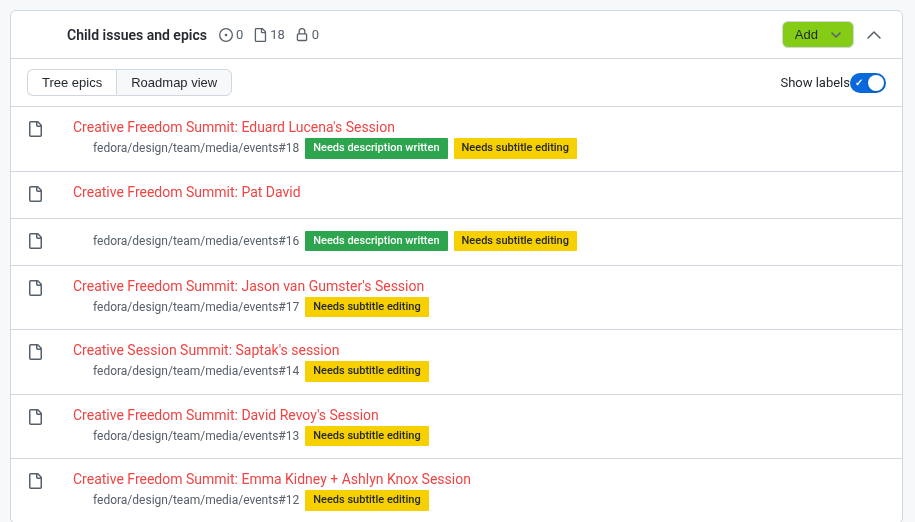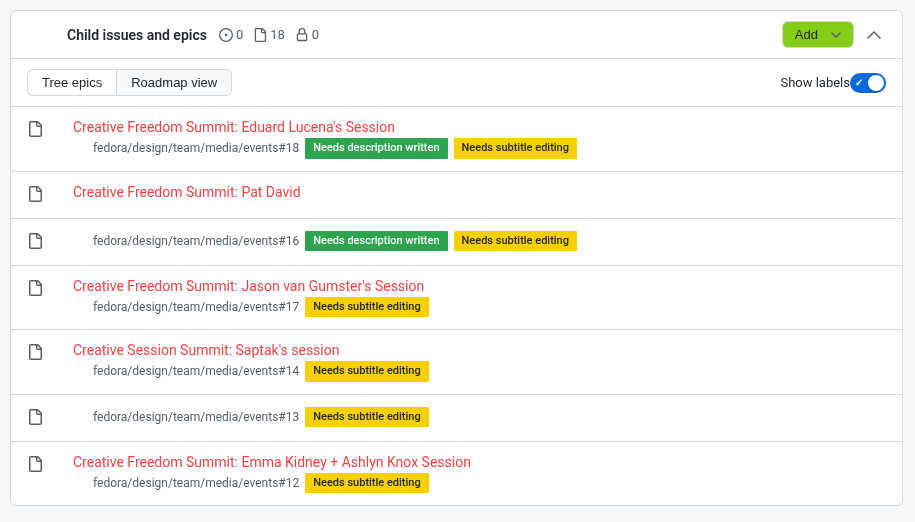--- a/index.html
+++ b/index.html
@@ -317,20 +317,21 @@
             <span class="issue-ref">fedora/design/team/media/events#14</span>
             <span class="label-tag label-yellow">Needs subtitle editing</span>
           </div>
         </div>
       </li>
       <li class="issue-item">
         <div class="issue-icon"><svg viewBox="0 0 16 16" width="16" height="16">
             <path fill="#57606a" d="M2 1.75C2 .784 2.784 0 3.75 0h6.586c.464 0 .909.184 1.237.513l2.914 2.914c.329.328.513.773.513 1.237v9.586A1.75 1.75 0 0113.25 16h-9.5A1.75 1.75 0 012 14.25V1.75zm1.75-.25a.25.25 0 00-.25.25v12.5c0 .138.112.25.25.25h9.5a.25.25 0 00.25-.25V6h-2.75A1.75 1.75 0 019 4.25V1.5H3.75zm6.75.062V4.25c0 .138.112.25.25.25h2.688a.252.252 0 00-.011-.013L10.513 1.523a.25.25 0 00-.013-.011z"></path>
           </svg></div>
         <div class="issue-content">
+          <a class="issue-title no-link">Creative Freedom Summit: David Revoy's Session</a>
           <div class="issue-meta-row">
             <span class="issue-ref">fedora/design/team/media/events#13</span>
             <span class="label-tag label-yellow">Needs subtitle editing</span>
           </div>
         </div>
       </li>
       <li class="issue-item">
         <div class="issue-icon"><svg viewBox="0 0 16 16" width="16" height="16">
             <path fill="#57606a" d="M2 1.75C2 .784 2.784 0 3.75 0h6.586c.464 0 .909.184 1.237.513l2.914 2.914c.329.328.513.773.513 1.237v9.586A1.75 1.75 0 0113.25 16h-9.5A1.75 1.75 0 012 14.25V1.75zm1.75-.25a.25.25 0 00-.25.25v12.5c0 .138.112.25.25.25h9.5a.25.25 0 00.25-.25V6h-2.75A1.75 1.75 0 019 4.25V1.5H3.75zm6.75.062V4.25c0 .138.112.25.25.25h2.688a.252.252 0 00-.011-.013L10.513 1.523a.25.25 0 00-.013-.011z"></path>
           </svg></div>

